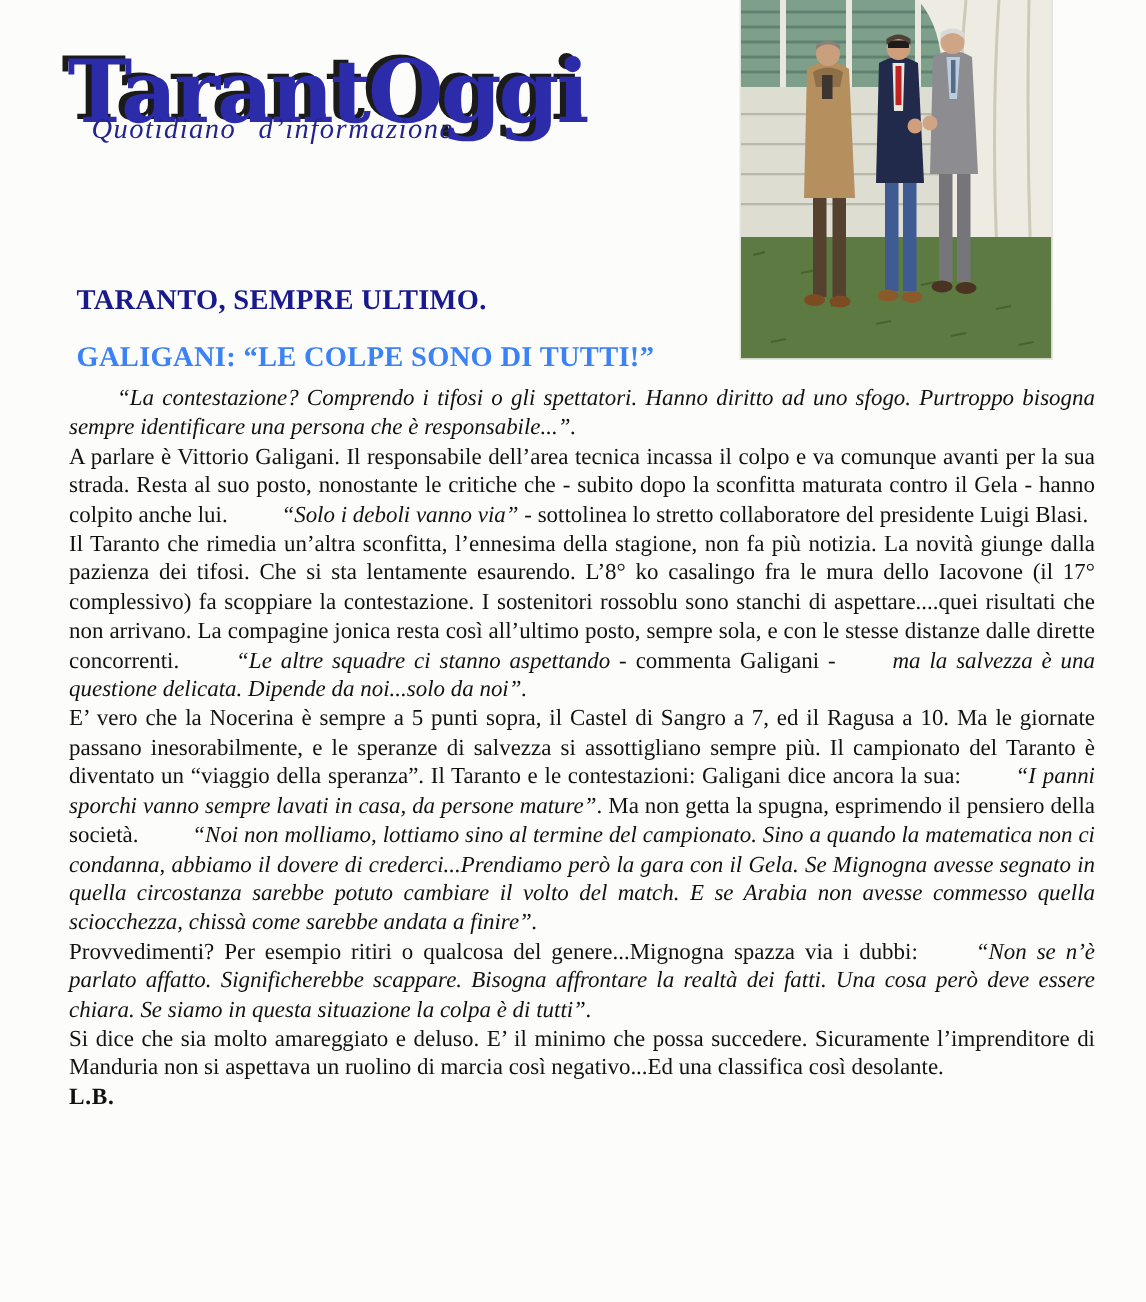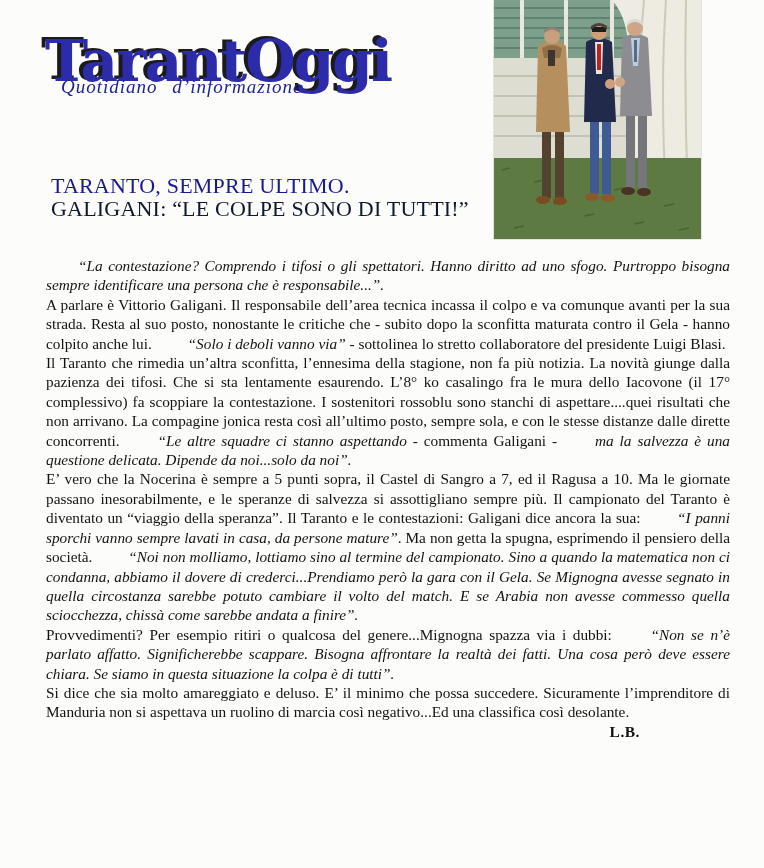--- a/index.html
+++ b/index.html
@@ -47,28 +47,29 @@
   }
 
   .headline-block {
     position: absolute;
     left: 51px;
     top: 174px;
     width: 440px;
   }
   .headline-line {
     font-family: "Liberation Serif", serif;
-    font-weight: normal;
-    font-size: 22px;
+    font-weight: bold;
+    font-size: 19px;
     line-height: 23px;
     letter-spacing: 0.2px;
     white-space: nowrap;
+    margin-top: 15px;
   }
   .headline-blue { color: #19198f; }
-  .headline-red  { color: #0f172a; }
+  .headline-red  { color: #3b82f6; }
 
   
   .photo {
     position: absolute;
     left: 494px;
     top: 0;
     width: 207px;
     height: 239px;
     background: #d8d8d0;
     outline: 1px solid #e4e4de;
@@ -88,21 +89,21 @@
     font-size: 15.3px;
     line-height: 19.4px;
   }
   .seg-normal { font-style: normal; font-weight: normal; }
   .seg-italic { font-style: italic; margin-left: 32px; }
   .seg-bold   { font-weight: normal; }
 
   .signature {
     margin-top: 1px;
     padding-right: 90px;
-    text-align: right;
+    text-align: left;
     font-size: 15.5px;
     font-weight: bold;
     letter-spacing: 0.5px;
   }
 </style>
 </head>
 <body>
 
 <div class="page">
 

